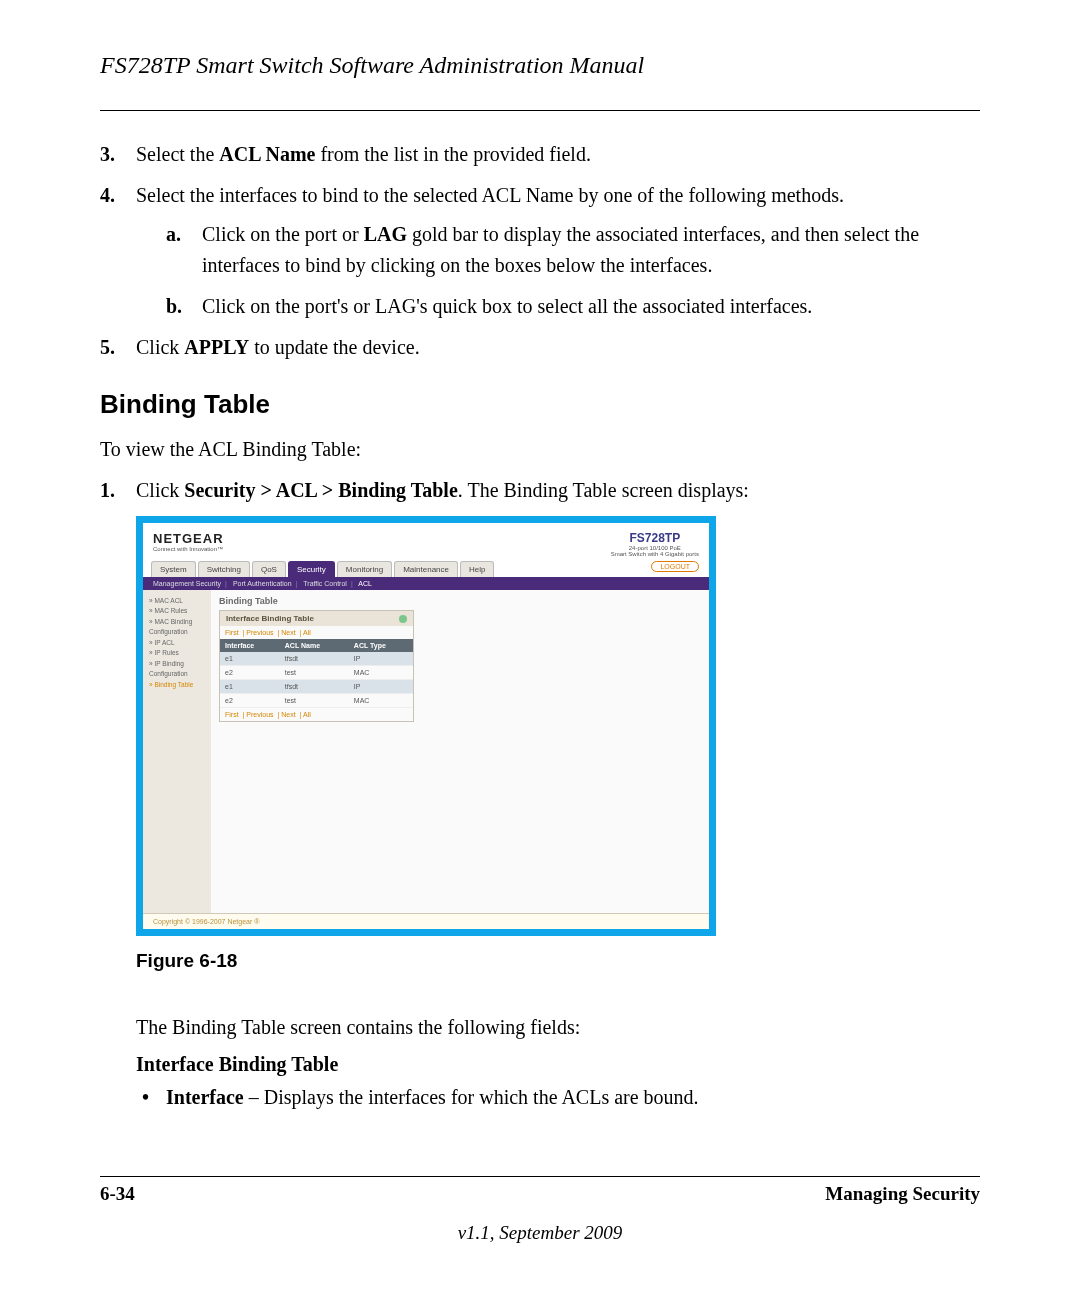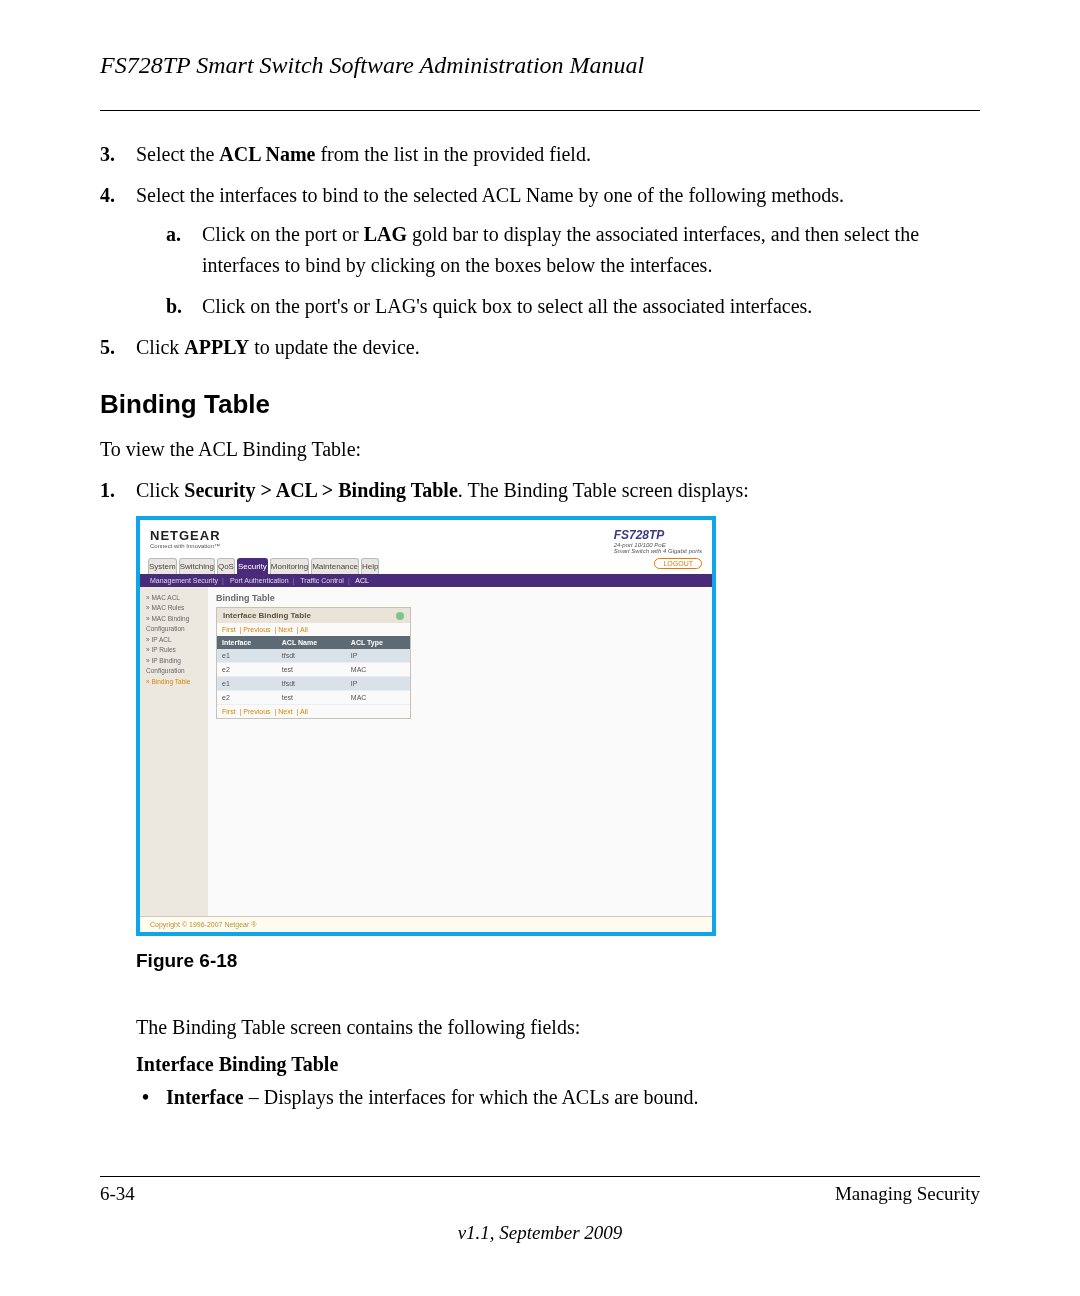--- a/index.html
+++ b/index.html
@@ -68,50 +68,50 @@
   p.body {
     font-size: 20px;
     line-height: 1.55;
     margin-bottom: 10px;
   }
   .bold { font-weight: bold; }
 
   
   .figure-wrap { margin: 10px 0 4px 36px; }
   .ss {
-    border: 4px solid #0ea5e9;
+    border: 7px solid #0ea5e9;
     width: 580px;
     height: 420px;
     background: #fff;
     font-family: Arial, Helvetica, sans-serif;
     font-size: 9px;
     color: #333;
     position: relative;
     display: flex;
     flex-direction: column;
   }
   .ss-header {
     display: flex;
     justify-content: space-between;
     padding: 8px 10px 4px 10px;
   }
   .ss-logo { font-weight: bold; font-size: 13px; letter-spacing: 1px; color:#222; }
   .ss-tag { font-size: 6px; color:#555; }
-  .ss-model { text-align: left; font-style: italic; }
+  .ss-model { text-align: center; }
   .ss-mname { font-weight: bold; color: #3a3a8a; font-size: 12px; }
   .ss-mdesc { font-size: 6px; color:#555; }
   .ss-tabs {
     display: flex;
     gap: 2px;
     padding: 0 8px;
     position: relative;
   }
   .ss-tab {
     background: #e9e6e0;
-    padding: 3px 0;
+    padding: 3px 8px;
     border: 1px solid #bbb;
     border-bottom: none;
     font-size: 8px;
     color:#444;
     border-radius: 3px 3px 0 0;
     text-align: center;
   }
   .ss-tab.active {
     background: #4a2b7a;
     color: #fff;
@@ -206,20 +206,21 @@
   .page-footer {
     position: absolute;
     bottom: 52px;
     left: 100px;
     right: 100px;
   }
   .pf-row {
     display:flex; justify-content:space-between;
     font-size:19px;
     margin-top:6px;
+    font-weight:bold;
   }
   .pf-version {
     text-align:center;
     font-style:italic;
     font-size:19px;
     margin-top:17px;
   }
 </style>
 </head>
 <body>

